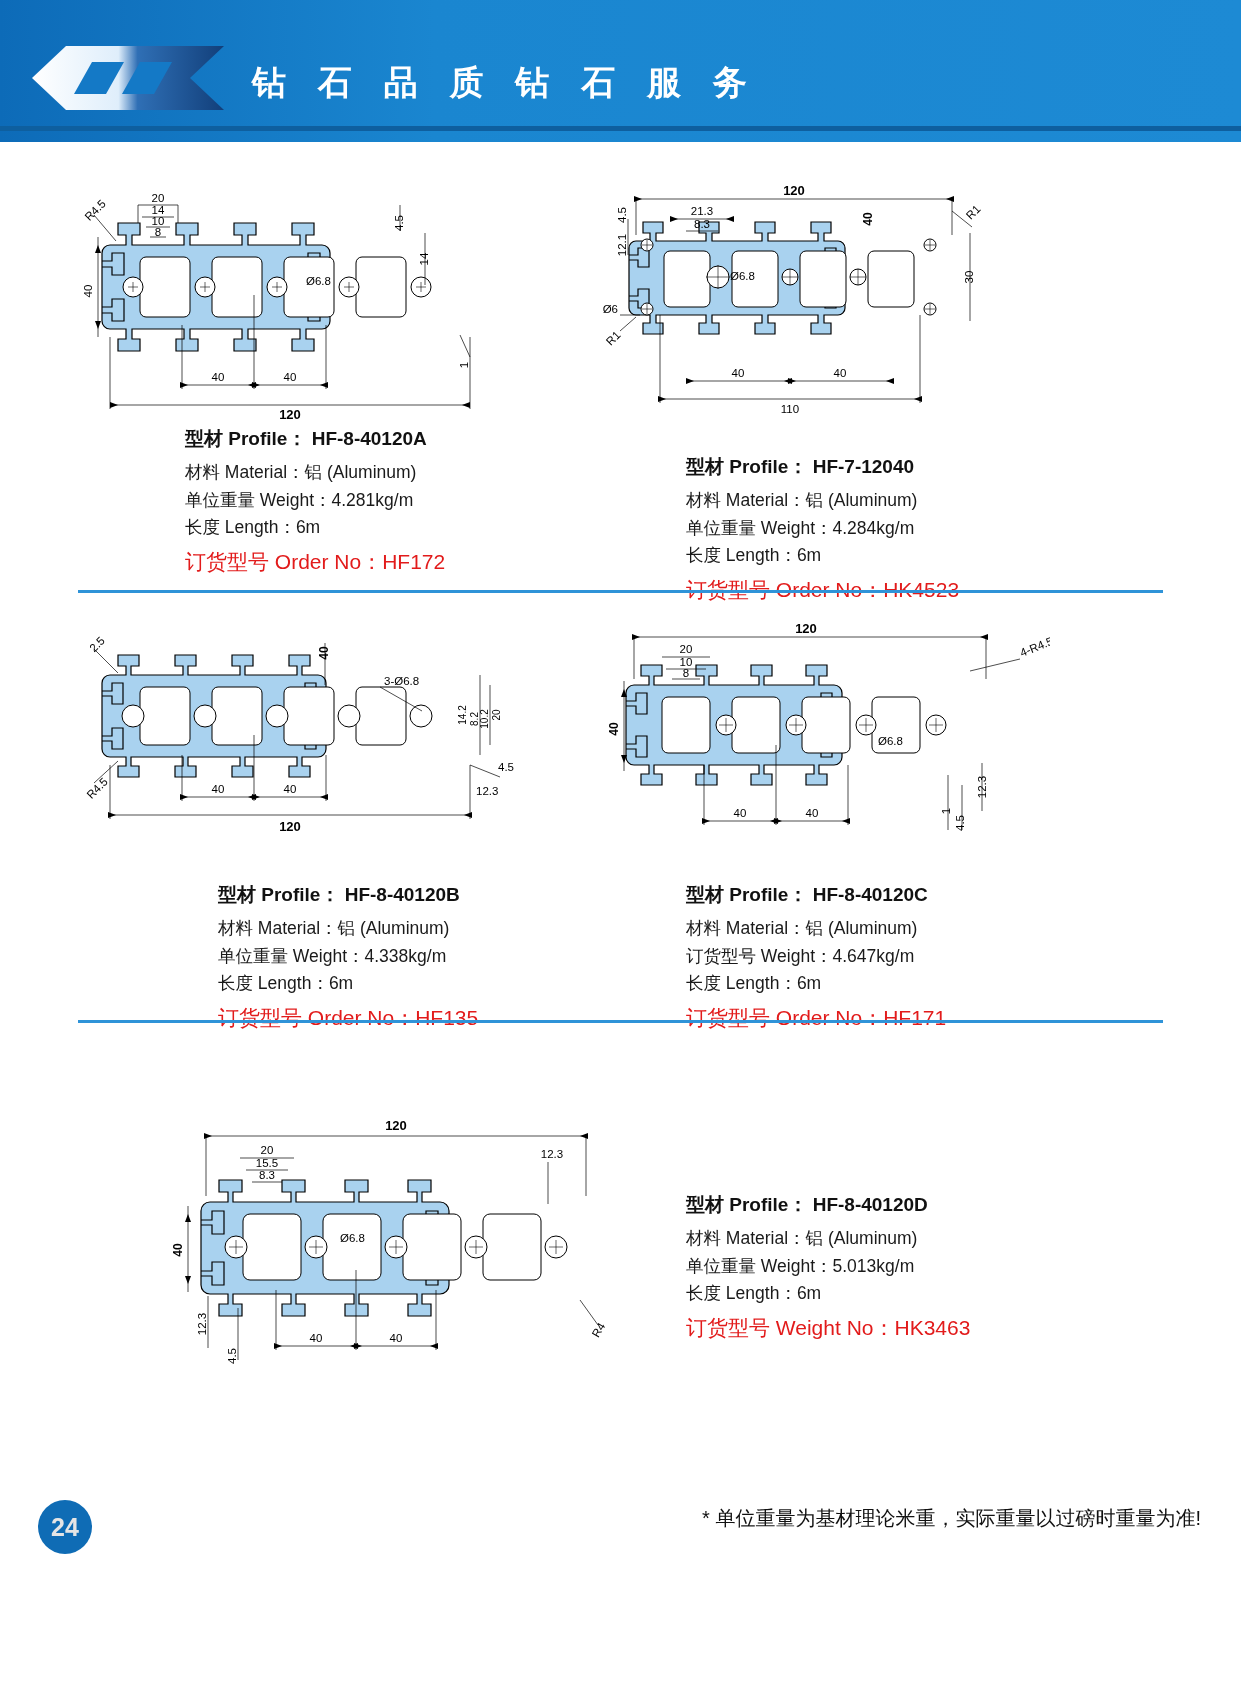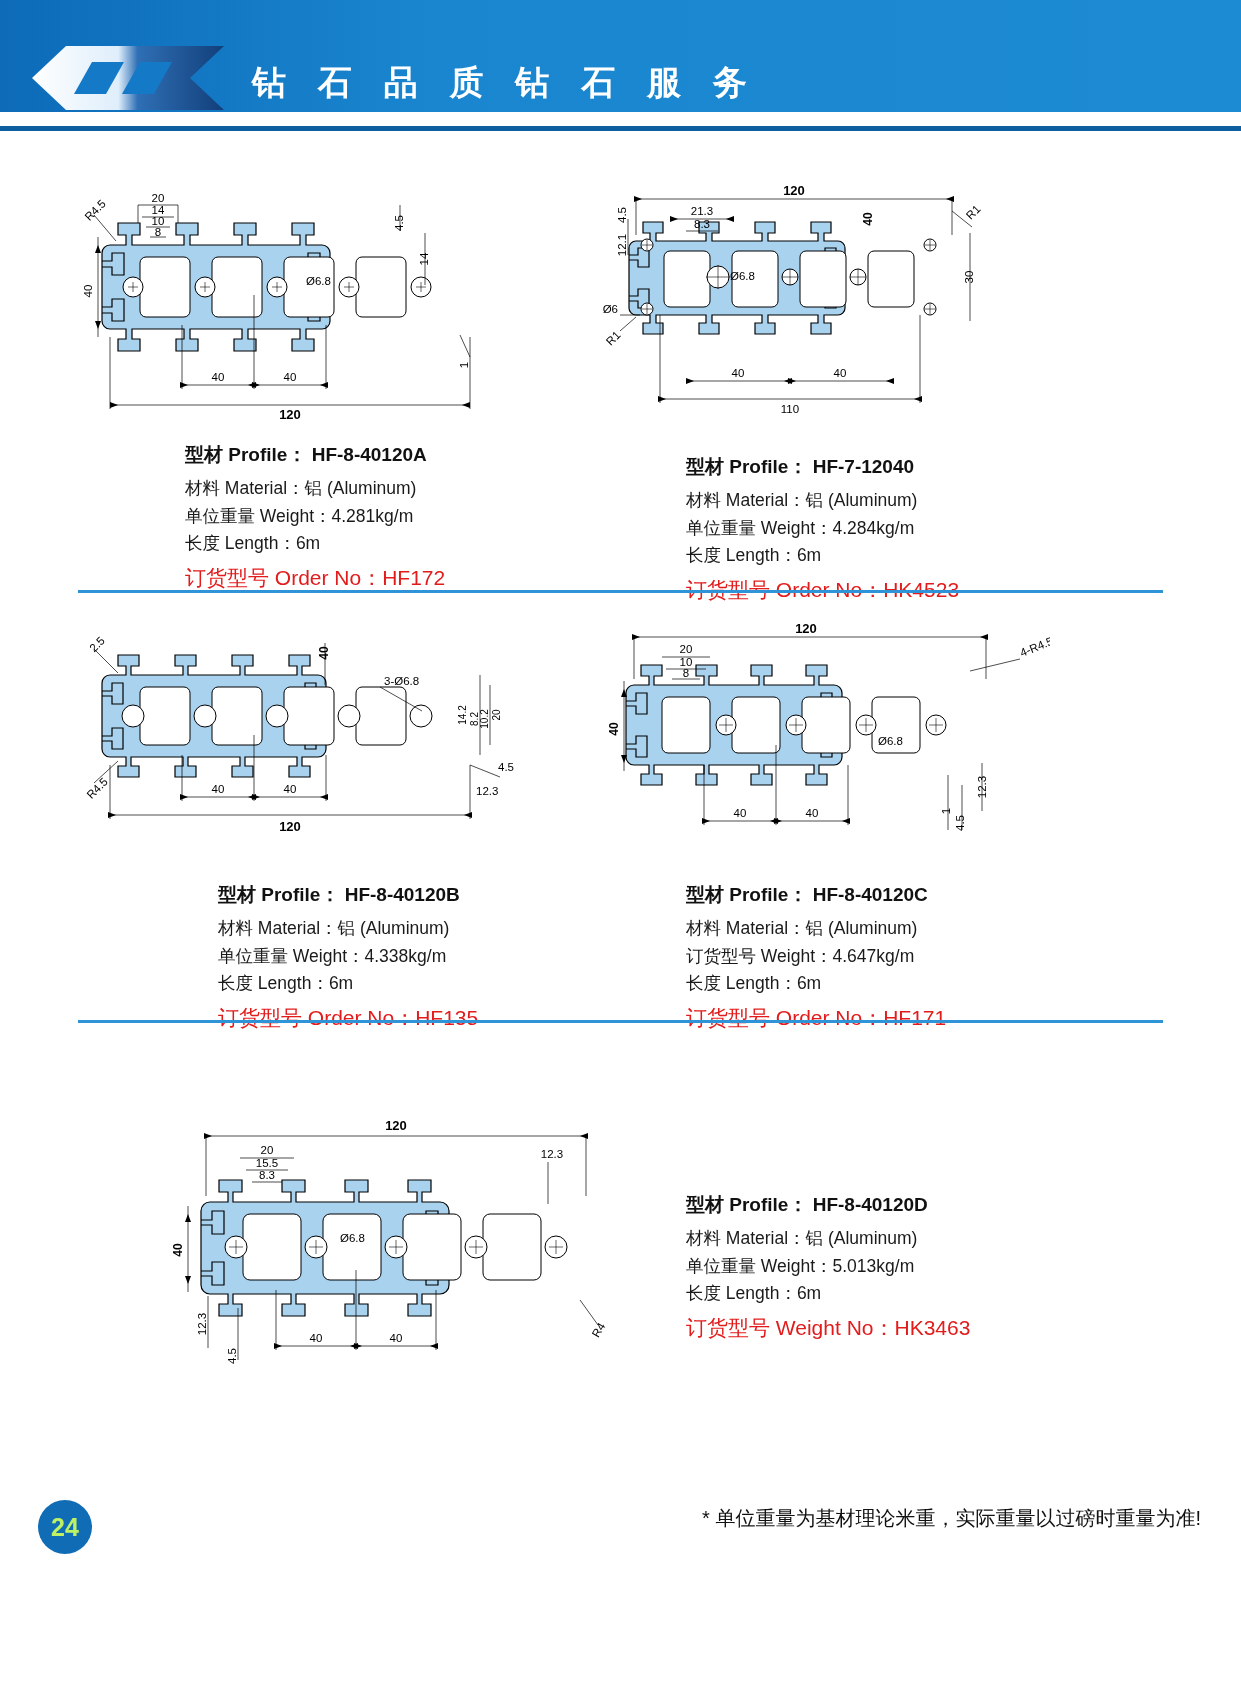--- a/index.html
+++ b/index.html
@@ -3,21 +3,21 @@
 <meta charset="utf-8">
 <style>
   html,body{margin:0;padding:0;}
   body{
     width:1241px;height:1684px;position:relative;background:#ffffff;
     font-family:"Liberation Sans", sans-serif;
     -webkit-font-smoothing:antialiased;
   }
   
   .header{
-    position:absolute;left:0;top:0;width:1241px;height:112px;
+    position:absolute;left:0;top:0;width:1241px;height:142px;
     background:#1479c6;
     background:linear-gradient(90deg,#0d6bb8 0%,#1a86d0 35%,#1d8ad4 100%);
   }
   .header-bottom-line{
     position:absolute;left:0;top:126px;width:1241px;height:5px;background:#0e5f9f;
   }
   .logo-box{
     position:absolute;left:28px;top:44px;width:200px;height:68px;
   }
   .logo-shape{position:absolute;left:0;top:0;width:200px;height:68px;}
@@ -37,21 +37,21 @@
   .spec .title{
     font-weight:bold;font-size:19px;color:#111;margin-bottom:5px;white-space:nowrap;
   }
   .spec .row{white-space:nowrap;}
   .spec .order{
     color:#e21b1b;font-weight:normal;white-space:nowrap;margin-top:3px;font-size:21px;
   }
   
   .page-circle{
     position:absolute;left:38px;top:1500px;width:54px;height:54px;border-radius:50%;
-    background:#0f6cb5;color:#bef264;font-size:25px;font-weight:bold;
+    background:#0f6cb5;color:#e5e5e5;font-size:25px;font-weight:bold;
     display:flex;align-items:center;justify-content:center;
   }
   .footnote{
     position:absolute;right:40px;top:1505px;font-size:20px;color:#111;white-space:nowrap;
   }
 </style>
 </head>
 <body>
 
 <div class="header">
@@ -222,21 +222,21 @@
       <text x="16" y="166" transform="rotate(-45 16 166)" text-anchor="middle">R1</text>
       <text x="376" y="40" transform="rotate(-45 376 40)" text-anchor="middle">R1</text>
       <text x="138" y="202" text-anchor="middle">40</text>
       <text x="240" y="202" text-anchor="middle">40</text>
       <text x="190" y="238" text-anchor="middle">110</text>
     </g>
   </g>
 </svg>
 </div>
 
-<div class="spec" style="left:185px;top:440px;">
+<div class="spec" style="left:185px;top:424px;">
   <div class="title">型材 Profile：  HF-8-40120A</div>
   <div class="row">材料 Material：铝 (Aluminum)</div>
   <div class="row">单位重量 Weight：4.281kg/m</div>
   <div class="row">长度 Length：6m</div>
   <div class="order">订货型号 Order No：HF172</div>
 </div>
 
 <div class="spec" style="left:686px;top:452px;">
   <div class="title">型材 Profile：  HF-7-12040</div>
   <div class="row">材料 Material：铝 (Aluminum)</div>

